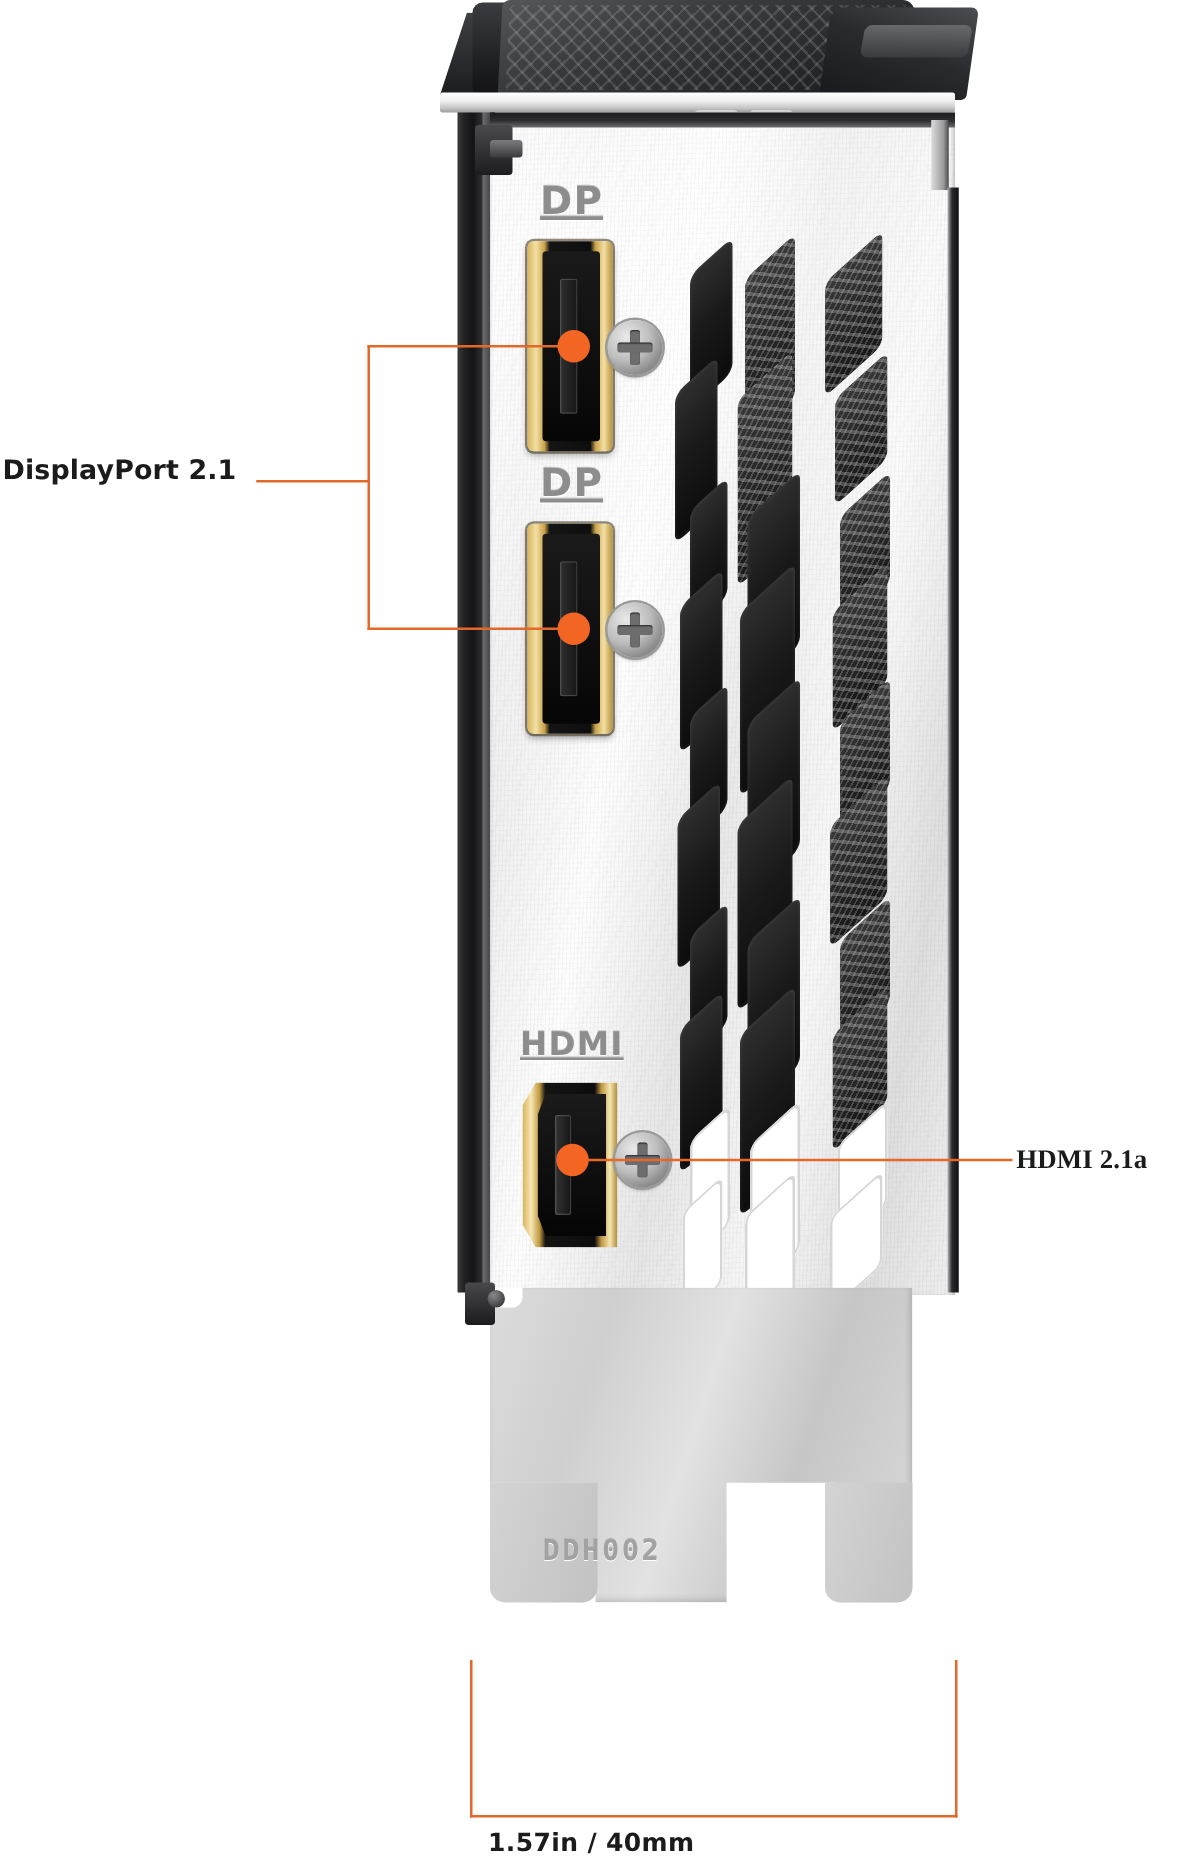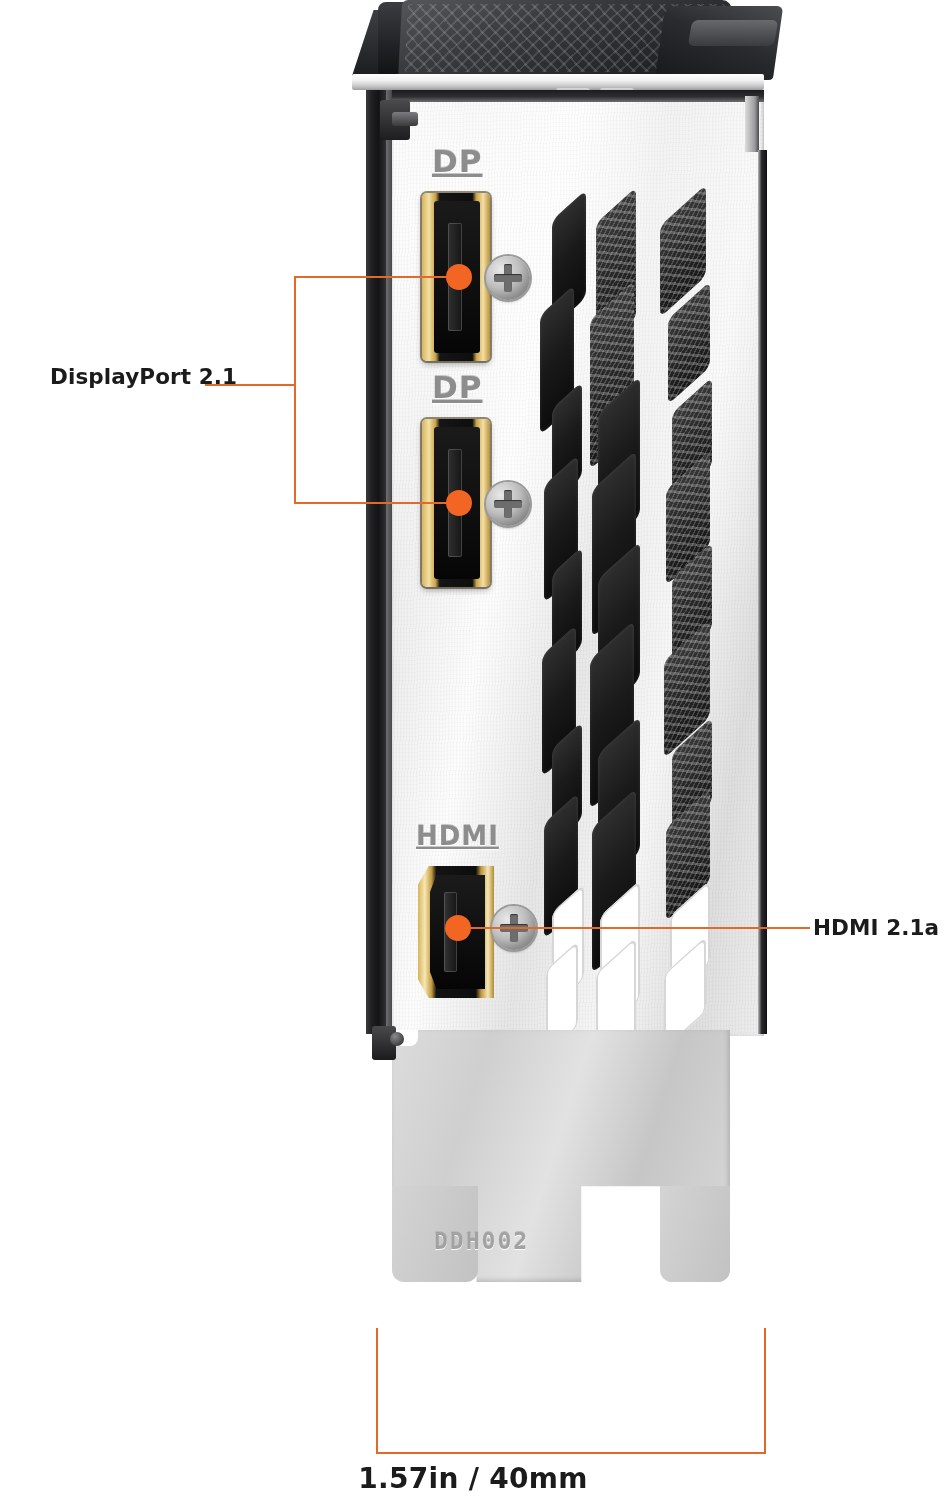--- a/index.html
+++ b/index.html
@@ -11,30 +11,30 @@
   
   .callout-text{
     position:absolute;
     color:#1b1b1b;
     font-size:21.5px;
     font-weight:700;
     letter-spacing:.1px;
     white-space:nowrap;
     line-height:1;
   }
-  #dp-label{left:2px;top:366px;margin-left:48px;}
-  #hdmi-label{left:813px;top:917px;}
+  #dp-label{left:2px;top:366px;}
+  #hdmi-label{left:813px;top:917px;font-family:Liberation Serif, serif;}
 
   .dim-text{
     position:absolute;
     left:0;right:0;
     top:1462px;
     text-align:center;
     color:#1b1b1b;
-    font-size:28px;
+    font-size:20px;
     font-weight:700;
     letter-spacing:.3px;
   }
 
   
   .ln{position:absolute;background:#e2692a;}
   .ln-h{height:2px;}
   .ln-v{width:2px;}
 
   #dp-stem      {left:205px; top:384px;  width:90px;  height:2px;}

